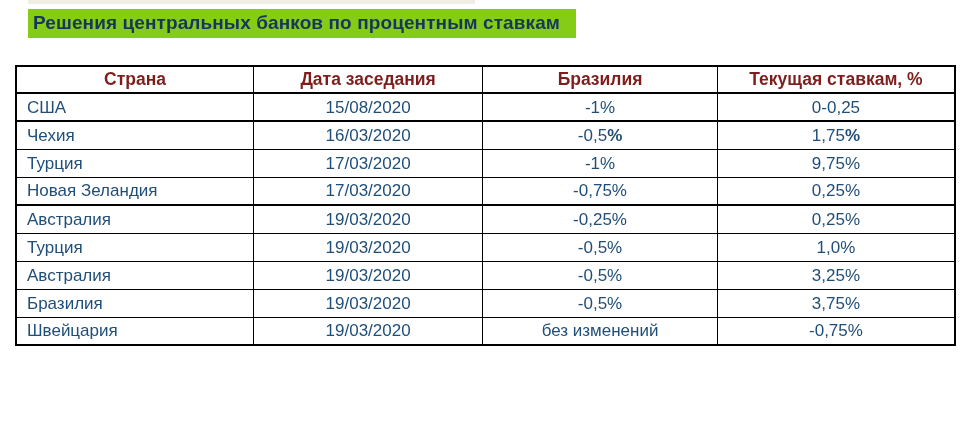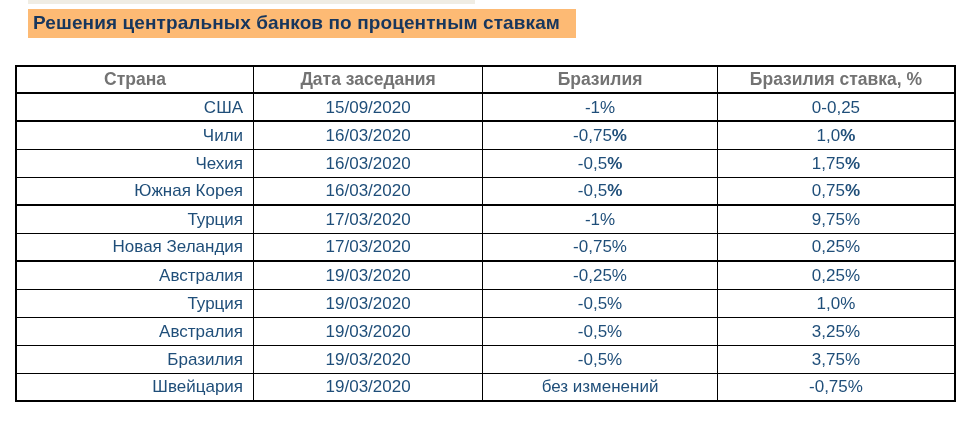--- a/index.html
+++ b/index.html
@@ -21,21 +21,21 @@
     left: 28px;
     width: 447px;
     height: 4px;
     background: #f0ede4;
   }
   .page-title {
     position: absolute;
     top: 9px;
     left: 28px;
     display: inline-block;
-    background: #fdba74;
+    background: #84cc16;
     color: #17365d;
     font-size: 19px;
     font-weight: bold;
     padding: 3px 16px 4px 5px;
     letter-spacing: 0.1px;
     white-space: nowrap;
     text-align: center;
   }
   .table-wrap {
     position: absolute;
@@ -58,26 +58,26 @@
     padding: 0 10px;
     font-size: 17px;
     line-height: 1;
     color: #1f4e79;
     overflow: hidden;
     white-space: nowrap;
   }
   table.rates th {
     height: 27px;
     font-weight: bold;
-    color: #737373;
+    color: #7f1d1d;
     text-align: center;
     border-bottom: 2.5px solid #000;
     font-size: 17.5px;
   }
-  td.cell-country { text-align: right; }
+  td.cell-country { text-align: left; }
   td.cell-center  { text-align: center; }
   tr.group-end td { border-bottom: 2.5px solid #000; }
   .pct-bold { font-weight: bold; }
 </style>
 </head>
 <body>
 
 <div class="top-strip"></div>
 
 <div class="page-title">Решения центральных банков по процентным ставкам</div>
@@ -88,47 +88,35 @@
       <col class="c1">
         <col class="c2">
         <col class="c3">
         <col class="c4">
     </colgroup>
     <thead>
       <tr>
         <th>Страна</th>
         <th>Дата заседания</th>
         <th>Бразилия</th>
-        <th>Бразилия ставка, %</th>
+        <th>Текущая ставкам, %</th>
       </tr>
     </thead>
     <tbody id="rates-body">
         <tr class="group-end">
           <td class="cell-country">США</td>
-          <td class="cell-center">15/09/2020</td>
+          <td class="cell-center">15/08/2020</td>
           <td class="cell-center">-1%</td>
           <td class="cell-center">0-0,25</td>
-        </tr>
-        <tr>
-          <td class="cell-country">Чили</td>
-          <td class="cell-center">16/03/2020</td>
-          <td class="cell-center">-0,75<span class="pct-bold">%</span></td>
-          <td class="cell-center">1,0<span class="pct-bold">%</span></td>
         </tr>
         <tr>
           <td class="cell-country">Чехия</td>
           <td class="cell-center">16/03/2020</td>
           <td class="cell-center">-0,5<span class="pct-bold">%</span></td>
           <td class="cell-center">1,75<span class="pct-bold">%</span></td>
-        </tr>
-        <tr class="group-end">
-          <td class="cell-country">Южная Корея</td>
-          <td class="cell-center">16/03/2020</td>
-          <td class="cell-center">-0,5<span class="pct-bold">%</span></td>
-          <td class="cell-center">0,75<span class="pct-bold">%</span></td>
         </tr>
         <tr>
           <td class="cell-country">Турция</td>
           <td class="cell-center">17/03/2020</td>
           <td class="cell-center">-1%</td>
           <td class="cell-center">9,75%</td>
         </tr>
         <tr class="group-end">
           <td class="cell-country">Новая Зеландия</td>
           <td class="cell-center">17/03/2020</td>

